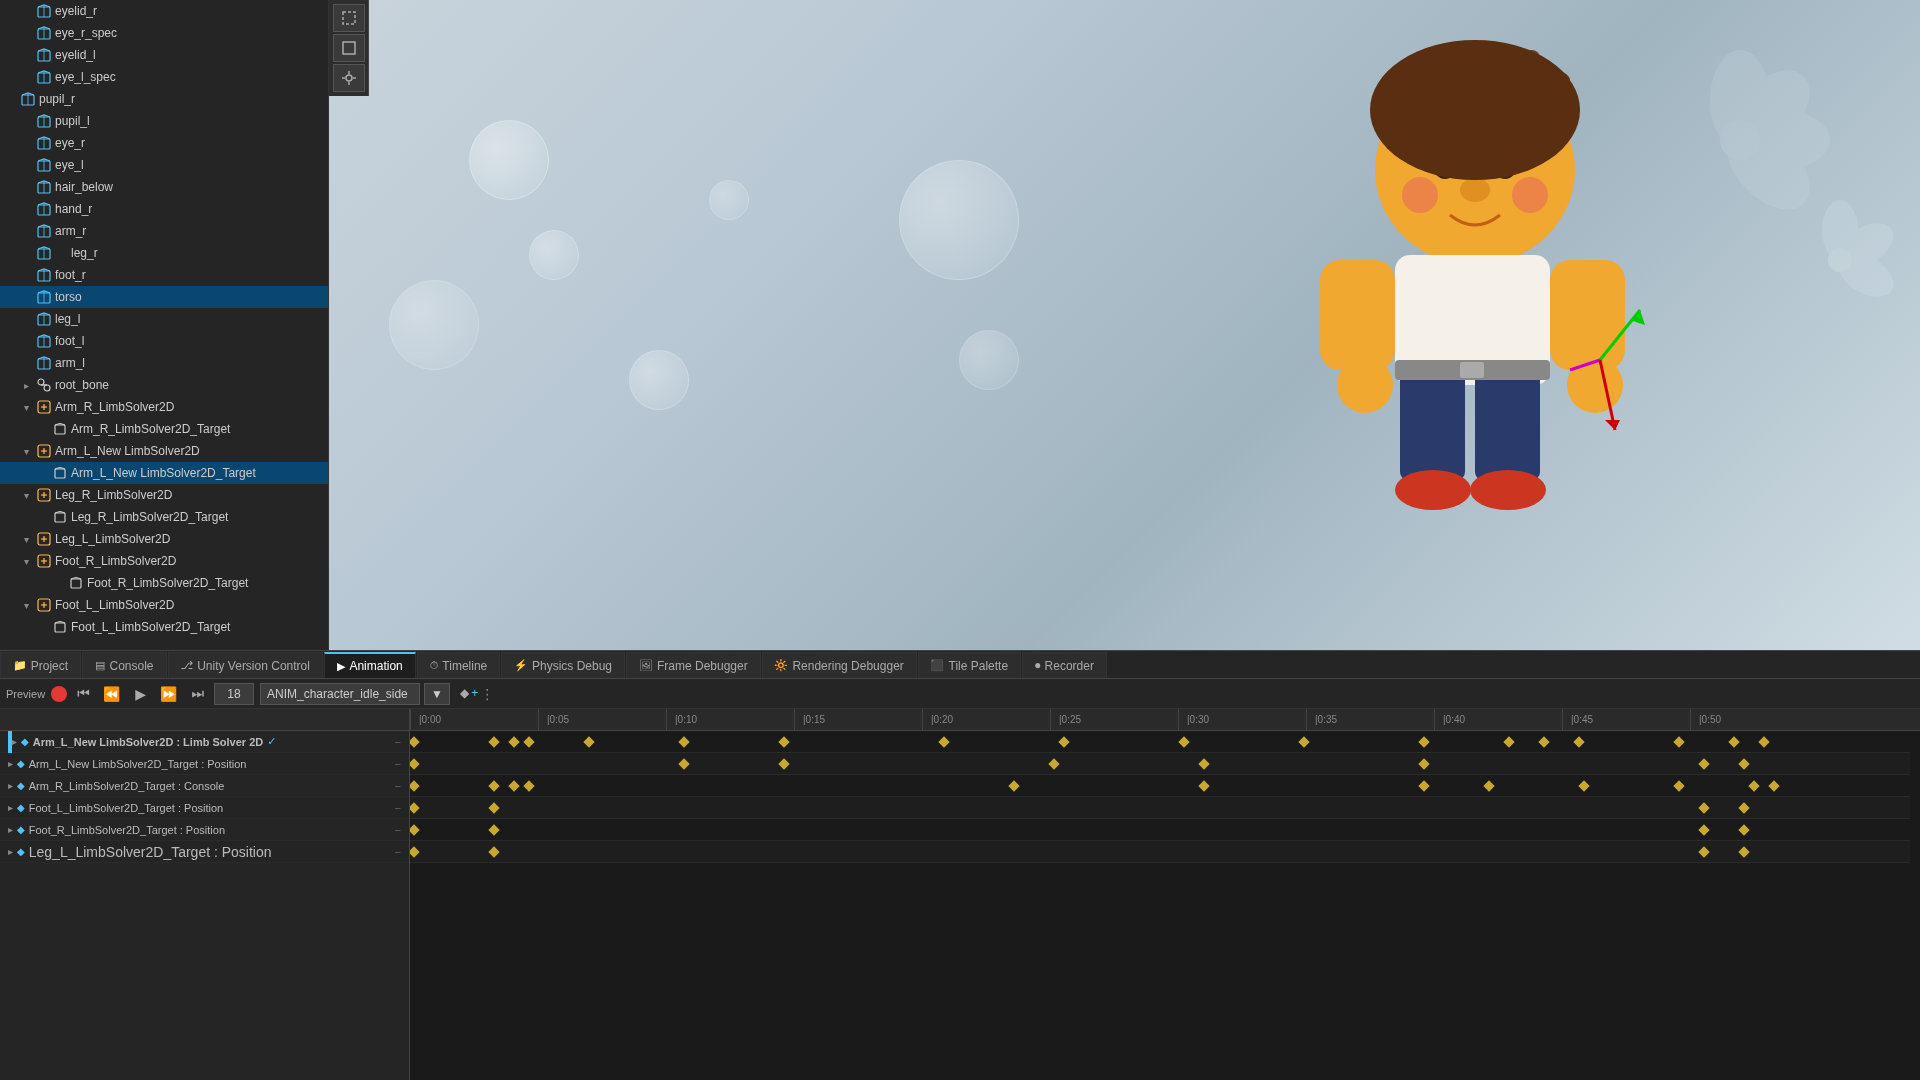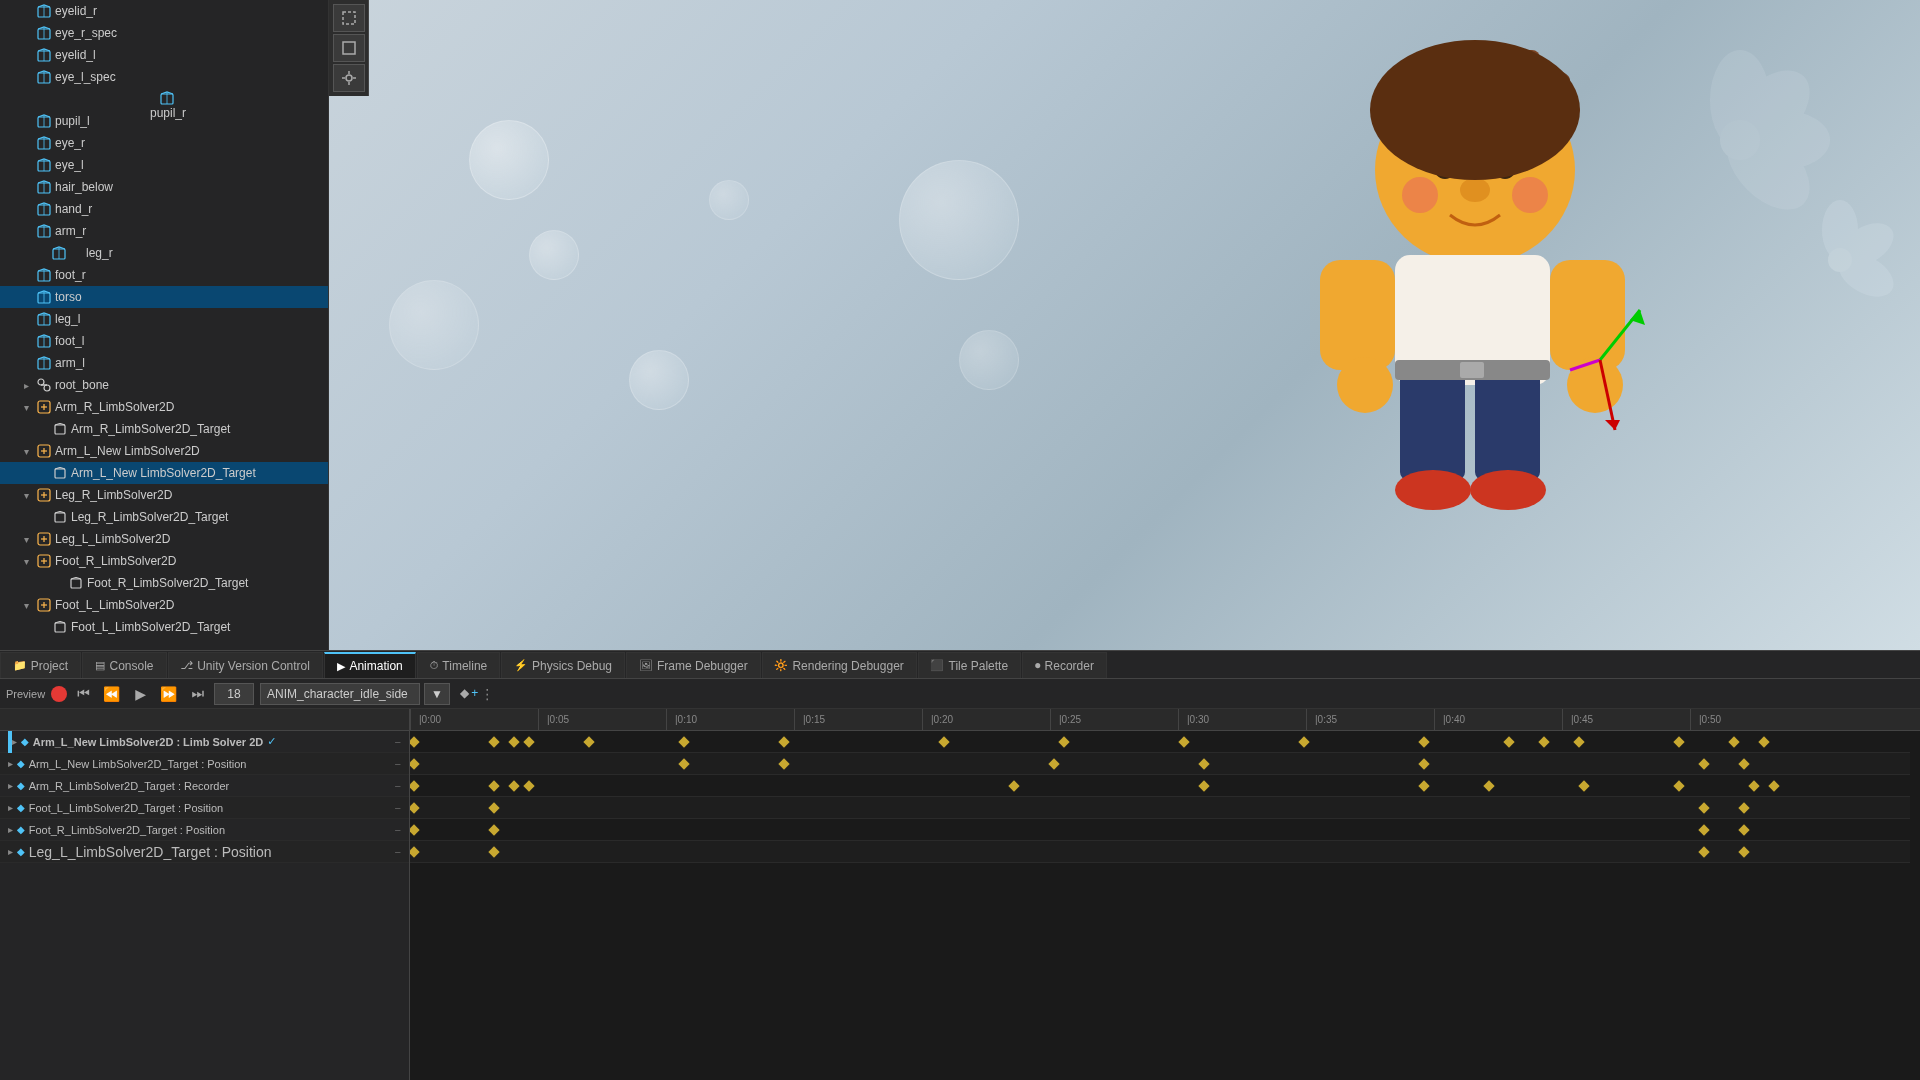--- a/index.html
+++ b/index.html
@@ -117,21 +117,21 @@
           <span class="expand-arrow"> </span>
           <span class="tree-icon">
             <svg width="14" height="14" viewBox="0 0 14 14">
               <rect x="1" y="3" width="12" height="10" rx="1" fill="none" stroke="#4fc3f7" stroke-width="1.2"></rect>
               <polyline points="1,3 7,1 13,3" fill="none" stroke="#4fc3f7" stroke-width="1.2"></polyline>
               <line x1="7" y1="1" x2="7" y2="13" stroke="#4fc3f7" stroke-width="0.8"></line>
             </svg>
           </span>
           <span class="tree-label">eye_l_spec</span>
         </div>
-        <div class="tree-item" style=" flex-direction: column;">
+        <div class="tree-item" style="">
           <span class="expand-arrow"> </span>
           <span class="tree-icon">
             <svg width="14" height="14" viewBox="0 0 14 14">
               <rect x="1" y="3" width="12" height="10" rx="1" fill="none" stroke="#4fc3f7" stroke-width="1.2"></rect>
               <polyline points="1,3 7,1 13,3" fill="none" stroke="#4fc3f7" stroke-width="1.2"></polyline>
               <line x1="7" y1="1" x2="7" y2="13" stroke="#4fc3f7" stroke-width="0.8"></line>
             </svg>
           </span>
           <span class="tree-label">pupil_r</span>
         </div>
@@ -194,21 +194,21 @@
           <span class="expand-arrow"> </span>
           <span class="tree-icon">
             <svg width="14" height="14" viewBox="0 0 14 14">
               <rect x="1" y="3" width="12" height="10" rx="1" fill="none" stroke="#4fc3f7" stroke-width="1.2"></rect>
               <polyline points="1,3 7,1 13,3" fill="none" stroke="#4fc3f7" stroke-width="1.2"></polyline>
               <line x1="7" y1="1" x2="7" y2="13" stroke="#4fc3f7" stroke-width="0.8"></line>
             </svg>
           </span>
           <span class="tree-label">arm_r</span>
         </div>
-        <div class="tree-item" style="padding-left: 23px; gap: 16px;">
+        <div class="tree-item" style="padding-left: 8px; gap: 16px;">
           <span class="expand-arrow"> </span>
           <span class="tree-icon">
             <svg width="14" height="14" viewBox="0 0 14 14">
               <rect x="1" y="3" width="12" height="10" rx="1" fill="none" stroke="#4fc3f7" stroke-width="1.2"></rect>
               <polyline points="1,3 7,1 13,3" fill="none" stroke="#4fc3f7" stroke-width="1.2"></polyline>
               <line x1="7" y1="1" x2="7" y2="13" stroke="#4fc3f7" stroke-width="0.8"></line>
             </svg>
           </span>
           <span class="tree-label">leg_r</span>
         </div>
@@ -584,21 +584,21 @@
           </div>
           <div class="track-row">
             <span class="track-expand">▸</span>
             <span class="track-icon">◆</span>
             <span style="font-size:11px;color:#bbb;">Arm_L_New LimbSolver2D_Target : Position</span>
             <span class="track-minus">−</span>
           </div>
           <div class="track-row">
             <span class="track-expand">▸</span>
             <span class="track-icon">◆</span>
-            <span style="font-size:11px;color:#bbb;">Arm_R_LimbSolver2D_Target : Recorder</span>
+            <span style="font-size:11px;color:#bbb;">Arm_R_LimbSolver2D_Target : Console</span>
             <span class="track-minus">−</span>
           </div>
           <div class="track-row">
             <span class="track-expand">▸</span>
             <span class="track-icon">◆</span>
             <span style="font-size:11px;color:#bbb;">Foot_L_LimbSolver2D_Target : Position</span>
             <span class="track-minus">−</span>
           </div>
           <div class="track-row">
             <span class="track-expand">▸</span>

